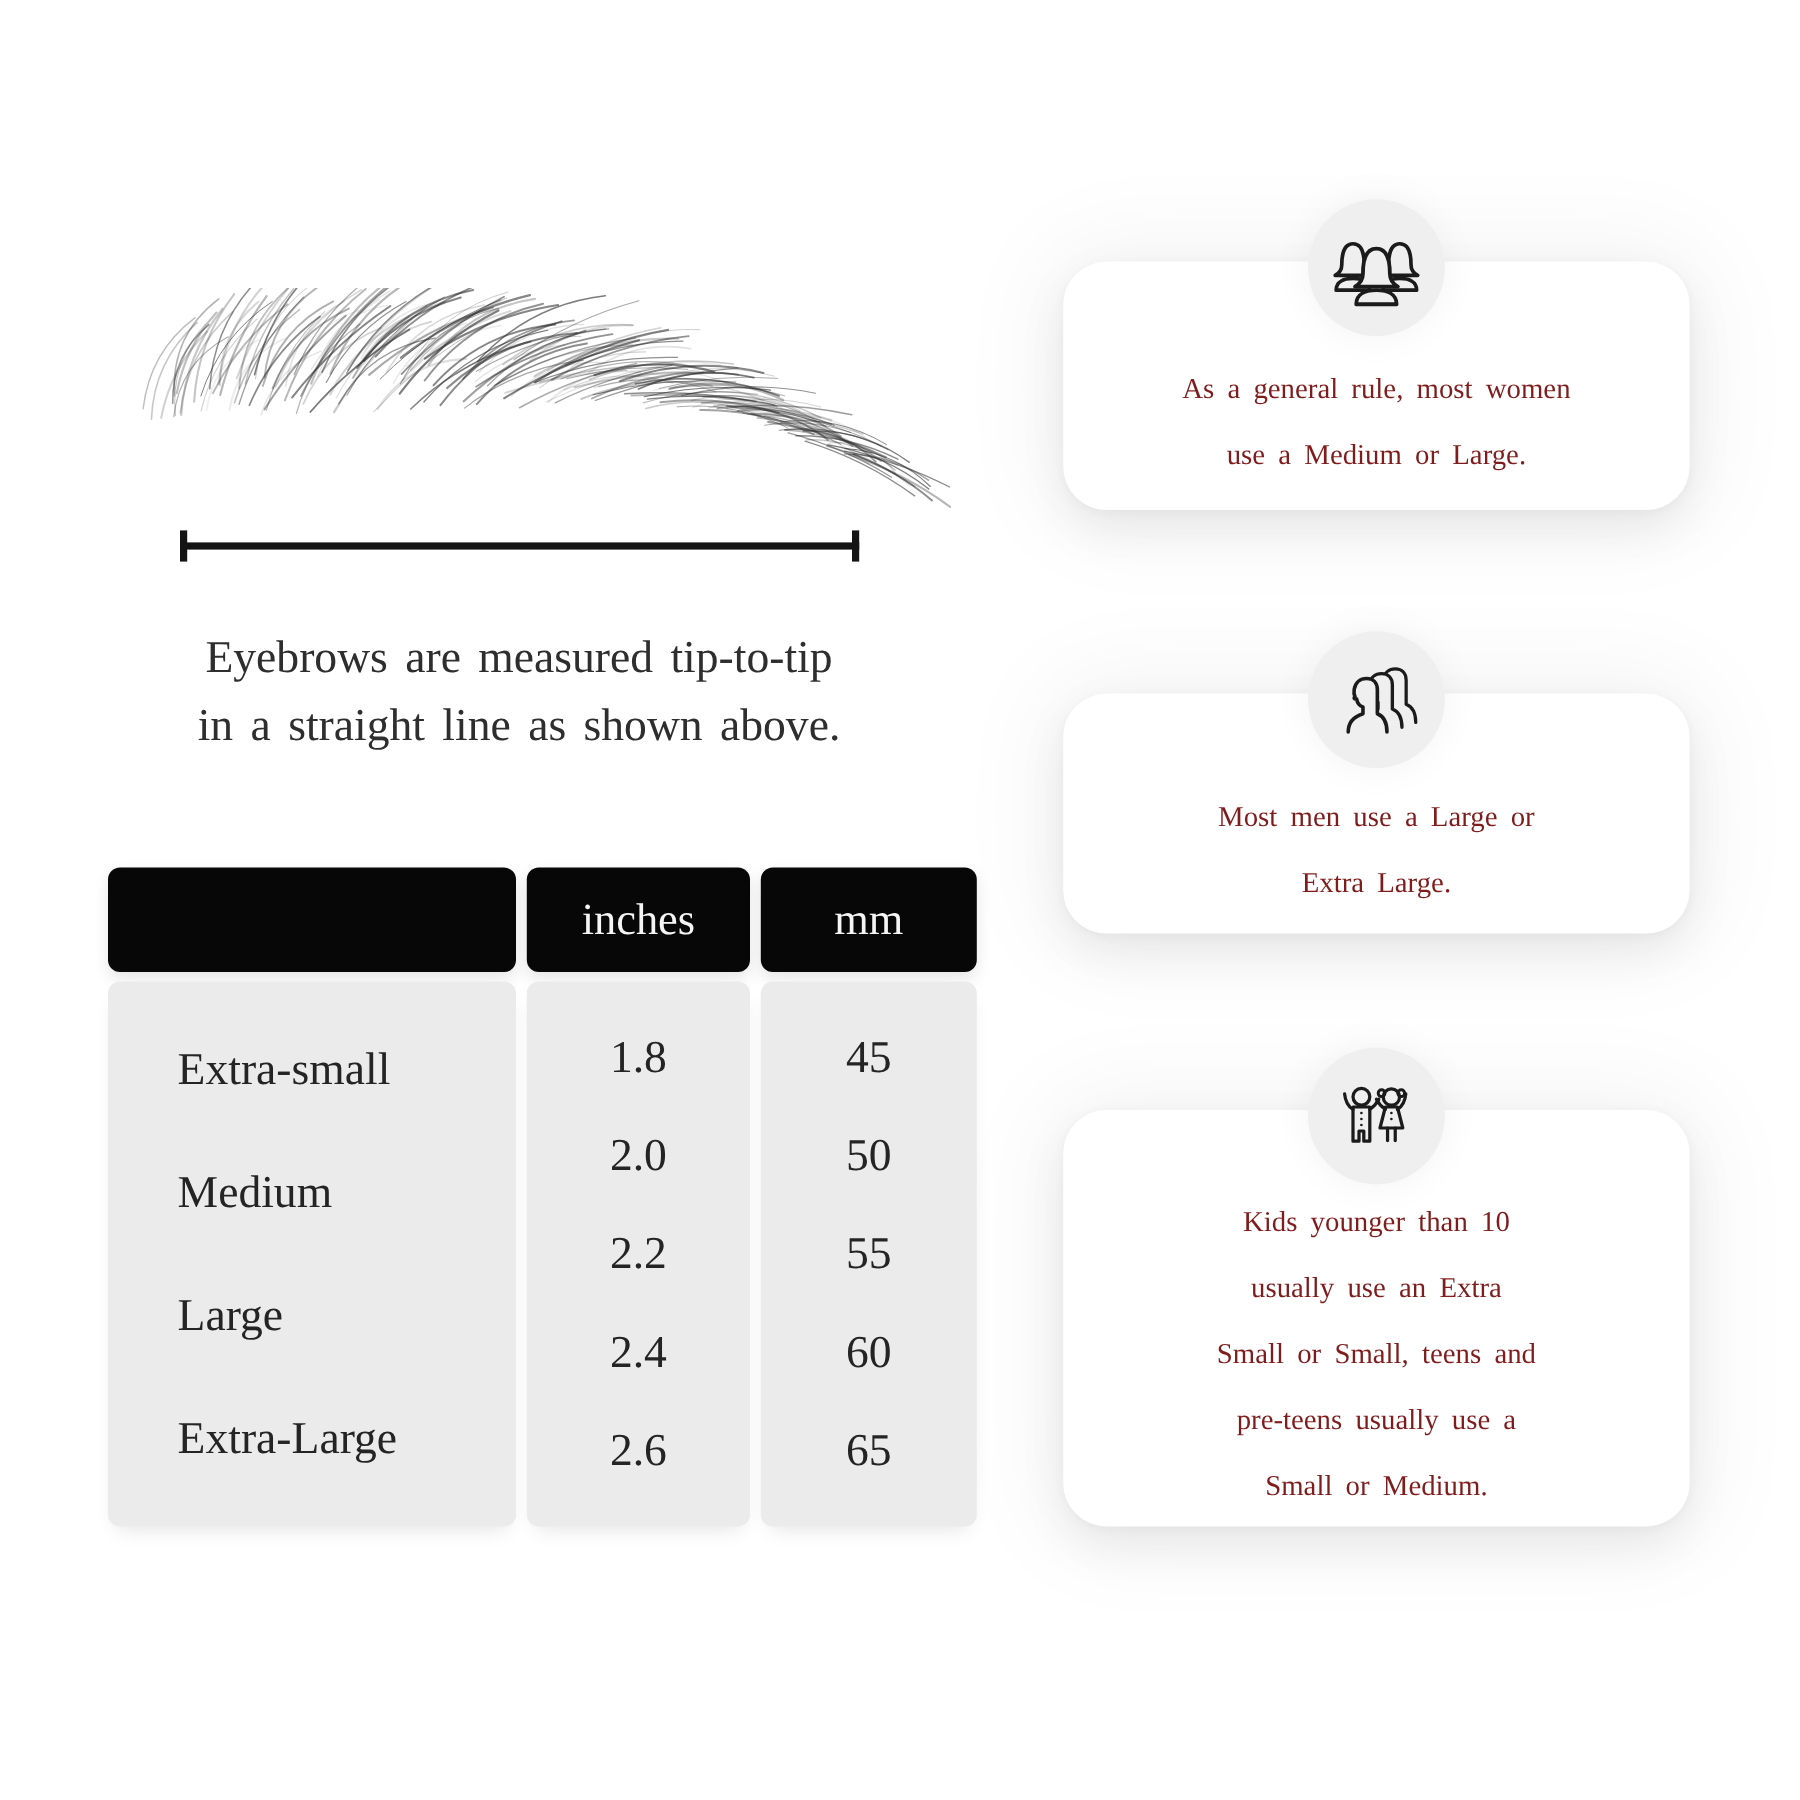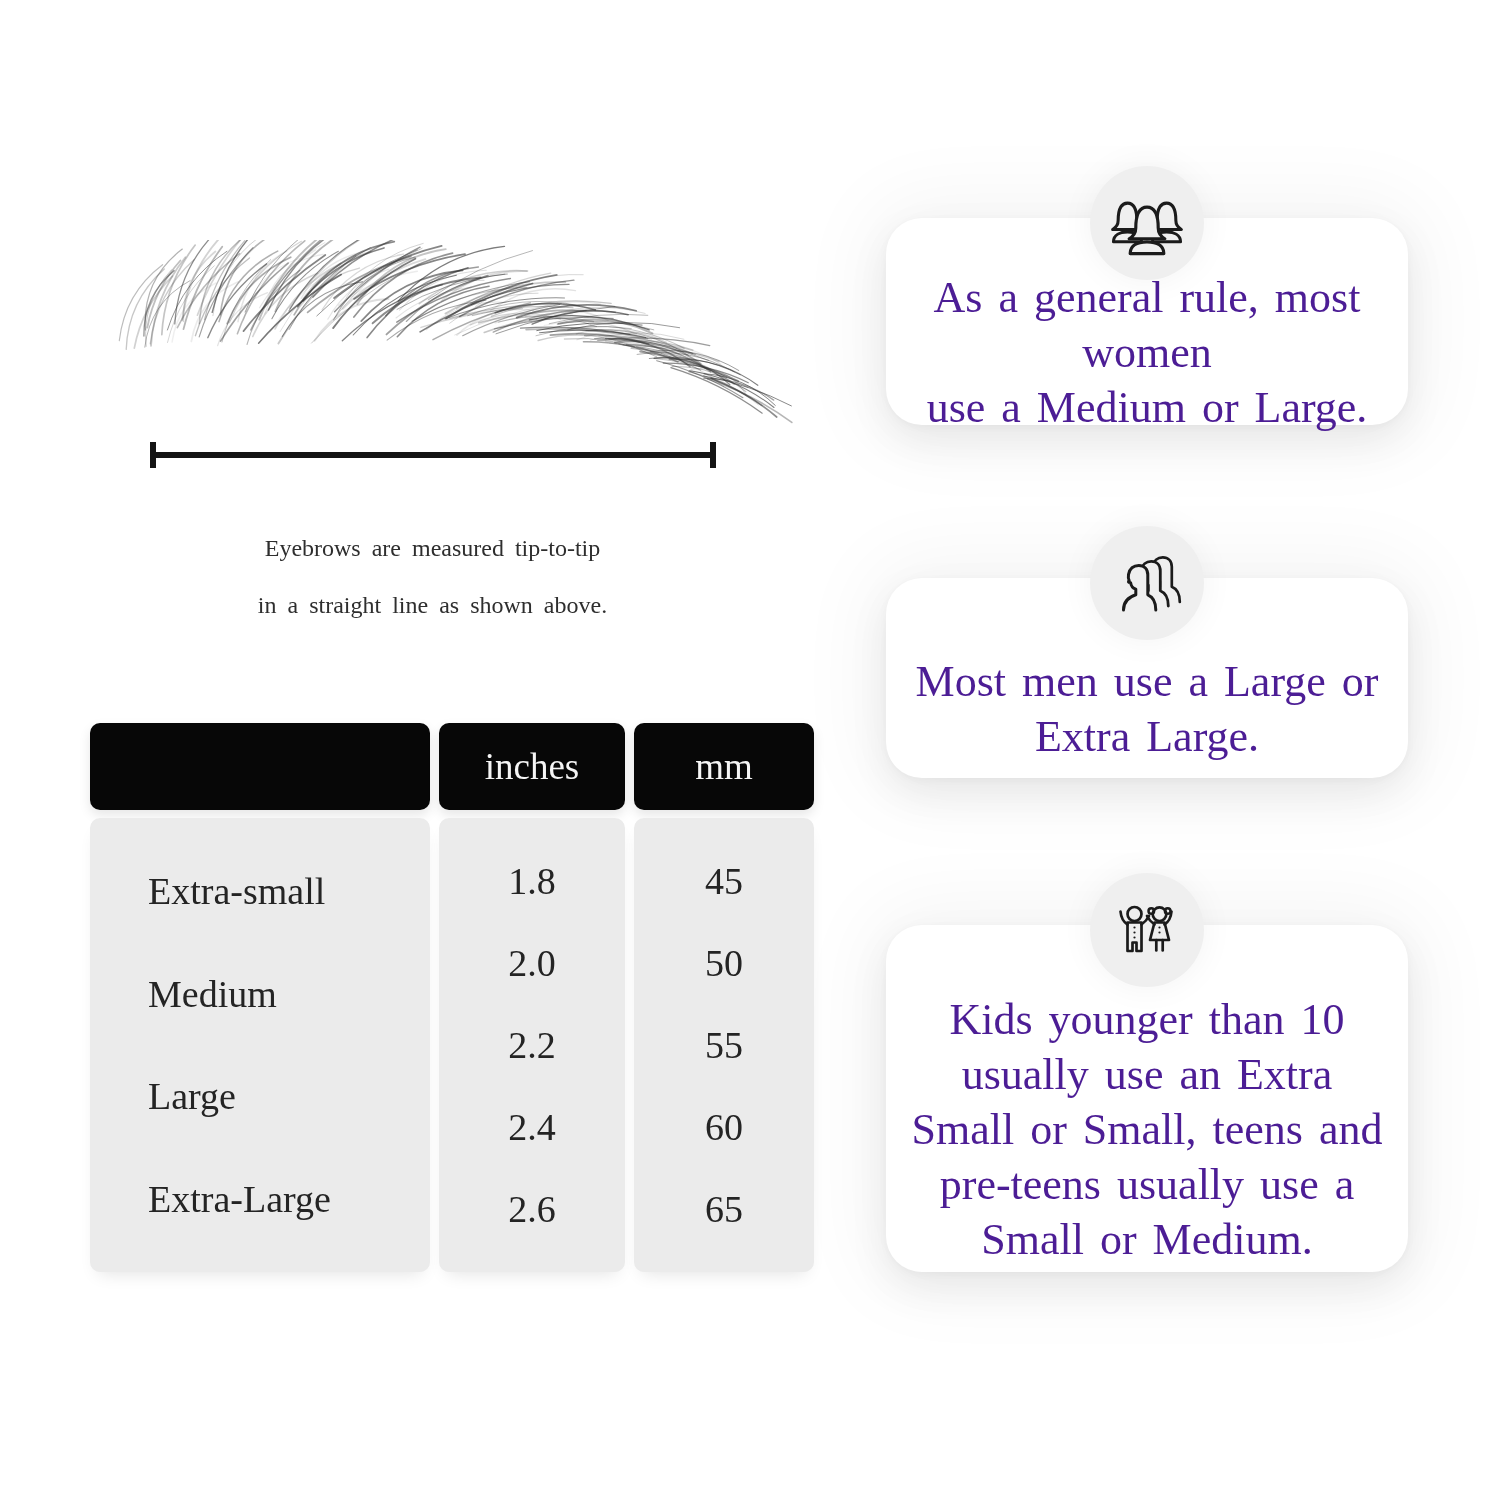--- a/index.html
+++ b/index.html
@@ -13,21 +13,21 @@
   }
   
   .brow-svg { position:absolute; left:110px; top:240px; width:690px; height:205px; }
   .measure-line { position:absolute; left:150px; top:442px; width:566px; height:26px; }
   .measure-line .bar { position:absolute; left:0; right:0; top:10px; height:6px; background:var(--line,#141414); }
   .measure-line .cap { position:absolute; top:0; width:6px; height:26px; background:var(--line,#141414); }
   .measure-line .cap.l { left:0; }
   .measure-line .cap.r { right:0; }
   .caption {
     position:absolute; left:105px; top:520px; width:655px;
-    font-size:24px; line-height:57px; text-align:center;
+    font-size:38px; line-height:57px; text-align:center;
     color:#2e2e2e; word-spacing:5px;
   }
   
   .size-table { position:absolute; left:74px; top:723px; width:724px; }
   .thead, .tbody { display:grid; grid-template-columns:340px 186px 180px; column-gap:9px;padding-left:16px; }
   .th {
     height:87px; background:var(--table-header-bg,#070707);
     border-radius:10px; color:var(--table-header-text,#f5f5f5);
     display:flex; align-items:center; justify-content:center;
     font-size:37px; box-shadow:0 5px 12px rgba(0,0,0,0.10);
@@ -49,22 +49,22 @@
     background:var(--card-bg,#ffffff); border-radius:36px;
     box-shadow:0 16px 40px rgba(0,0,0,0.07), 0 2px 10px rgba(0,0,0,0.03), 0 0 80px 20px rgba(0,0,0,0.045);
     display:flex; flex-direction:column; align-items:center; justify-content:center;
   }
   .card .spacer { flex:0 0 62px; }
   .card-inner { flex:1; display:flex; align-items:center; justify-content:center; width:100%; }
   .card1 { top:218px; height:207px; }
   .card2 { top:578px; height:200px; }
   .card3 { top:925px; height:347px; }
   .card-text {
-    font-size:44px; line-height:55px; text-align:center;
-    color:#4c1d95; word-spacing:5px; padding:0 24px;
+    font-size:24px; line-height:55px; text-align:center;
+    color:#7f1d1d; word-spacing:5px; padding:0 24px;
   }
   .badge {
     position:absolute; left:50%; top:-52px; transform:translateX(-50%);
     width:114px; height:114px; border-radius:50%;
     background:var(--badge-bg,#efefef);
     display:flex; align-items:center; justify-content:center;
     box-shadow:0 0 34px rgba(0,0,0,0.05);
     z-index:2;
   }
   .badge svg { display:block; }

